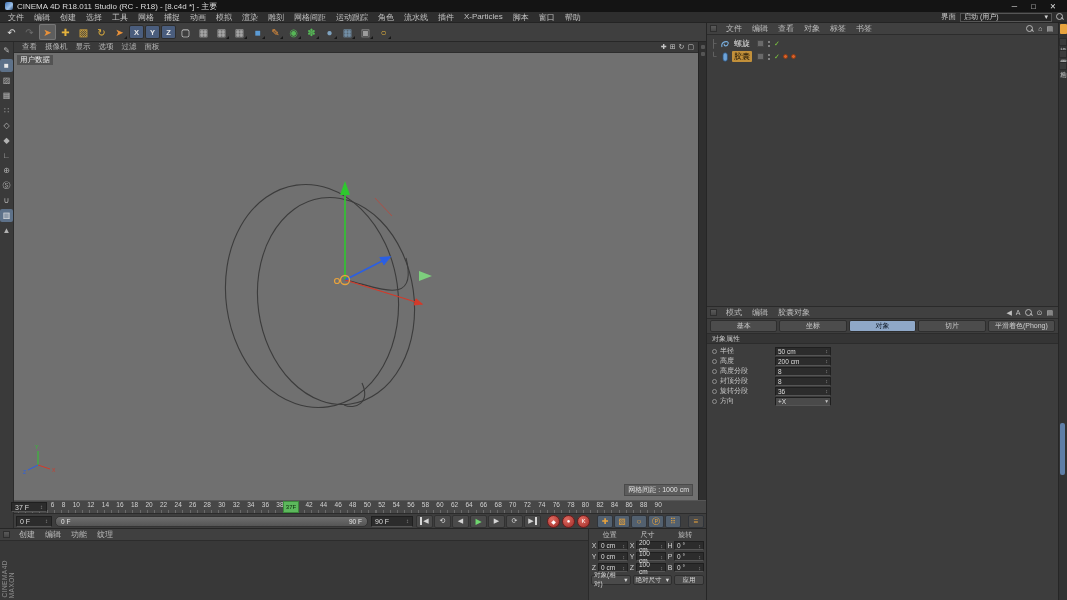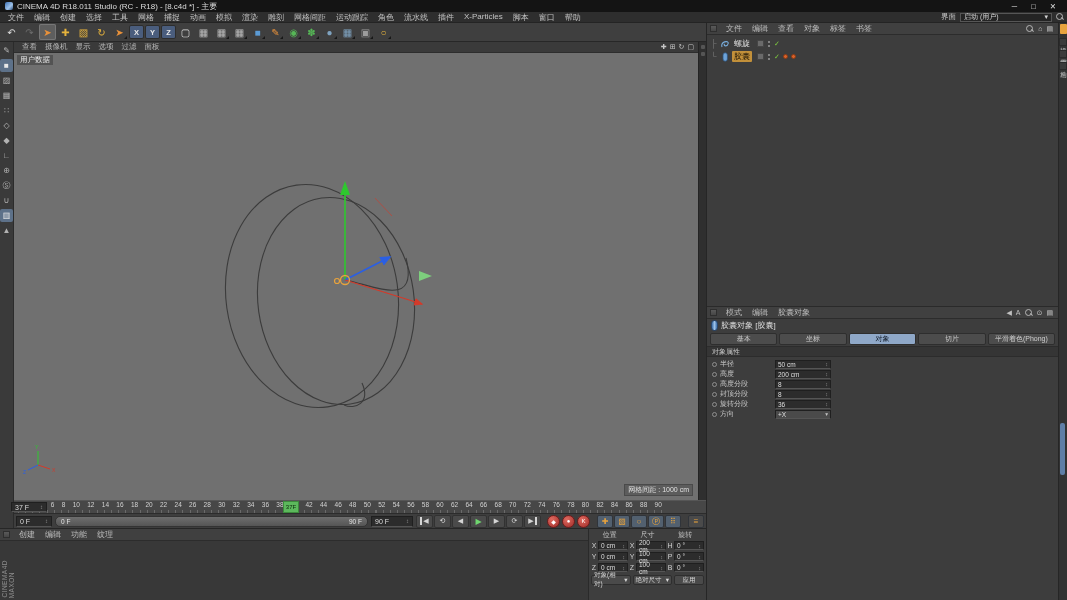--- a/index.html
+++ b/index.html
@@ -687,24 +687,20 @@
       </div>
     <div class="pm-right">
       <span>◀</span>
       <span>A</span>
       <span class="icon-search"></span>
       <span>⊙</span>
       <span>▤</span>
     </div>
   </div>
 
-  <div class="am-title">
-    <span class="caps-icon"></span>
-    <span>胶囊对象 [胶囊]</span>
-  </div>
 
   <div class="am-tabs">
 
       <button class="am-tab">基本</button>
 
       <button class="am-tab">坐标</button>
 
       <button class="am-tab active">对象</button>
 
       <button class="am-tab">切片</button>

